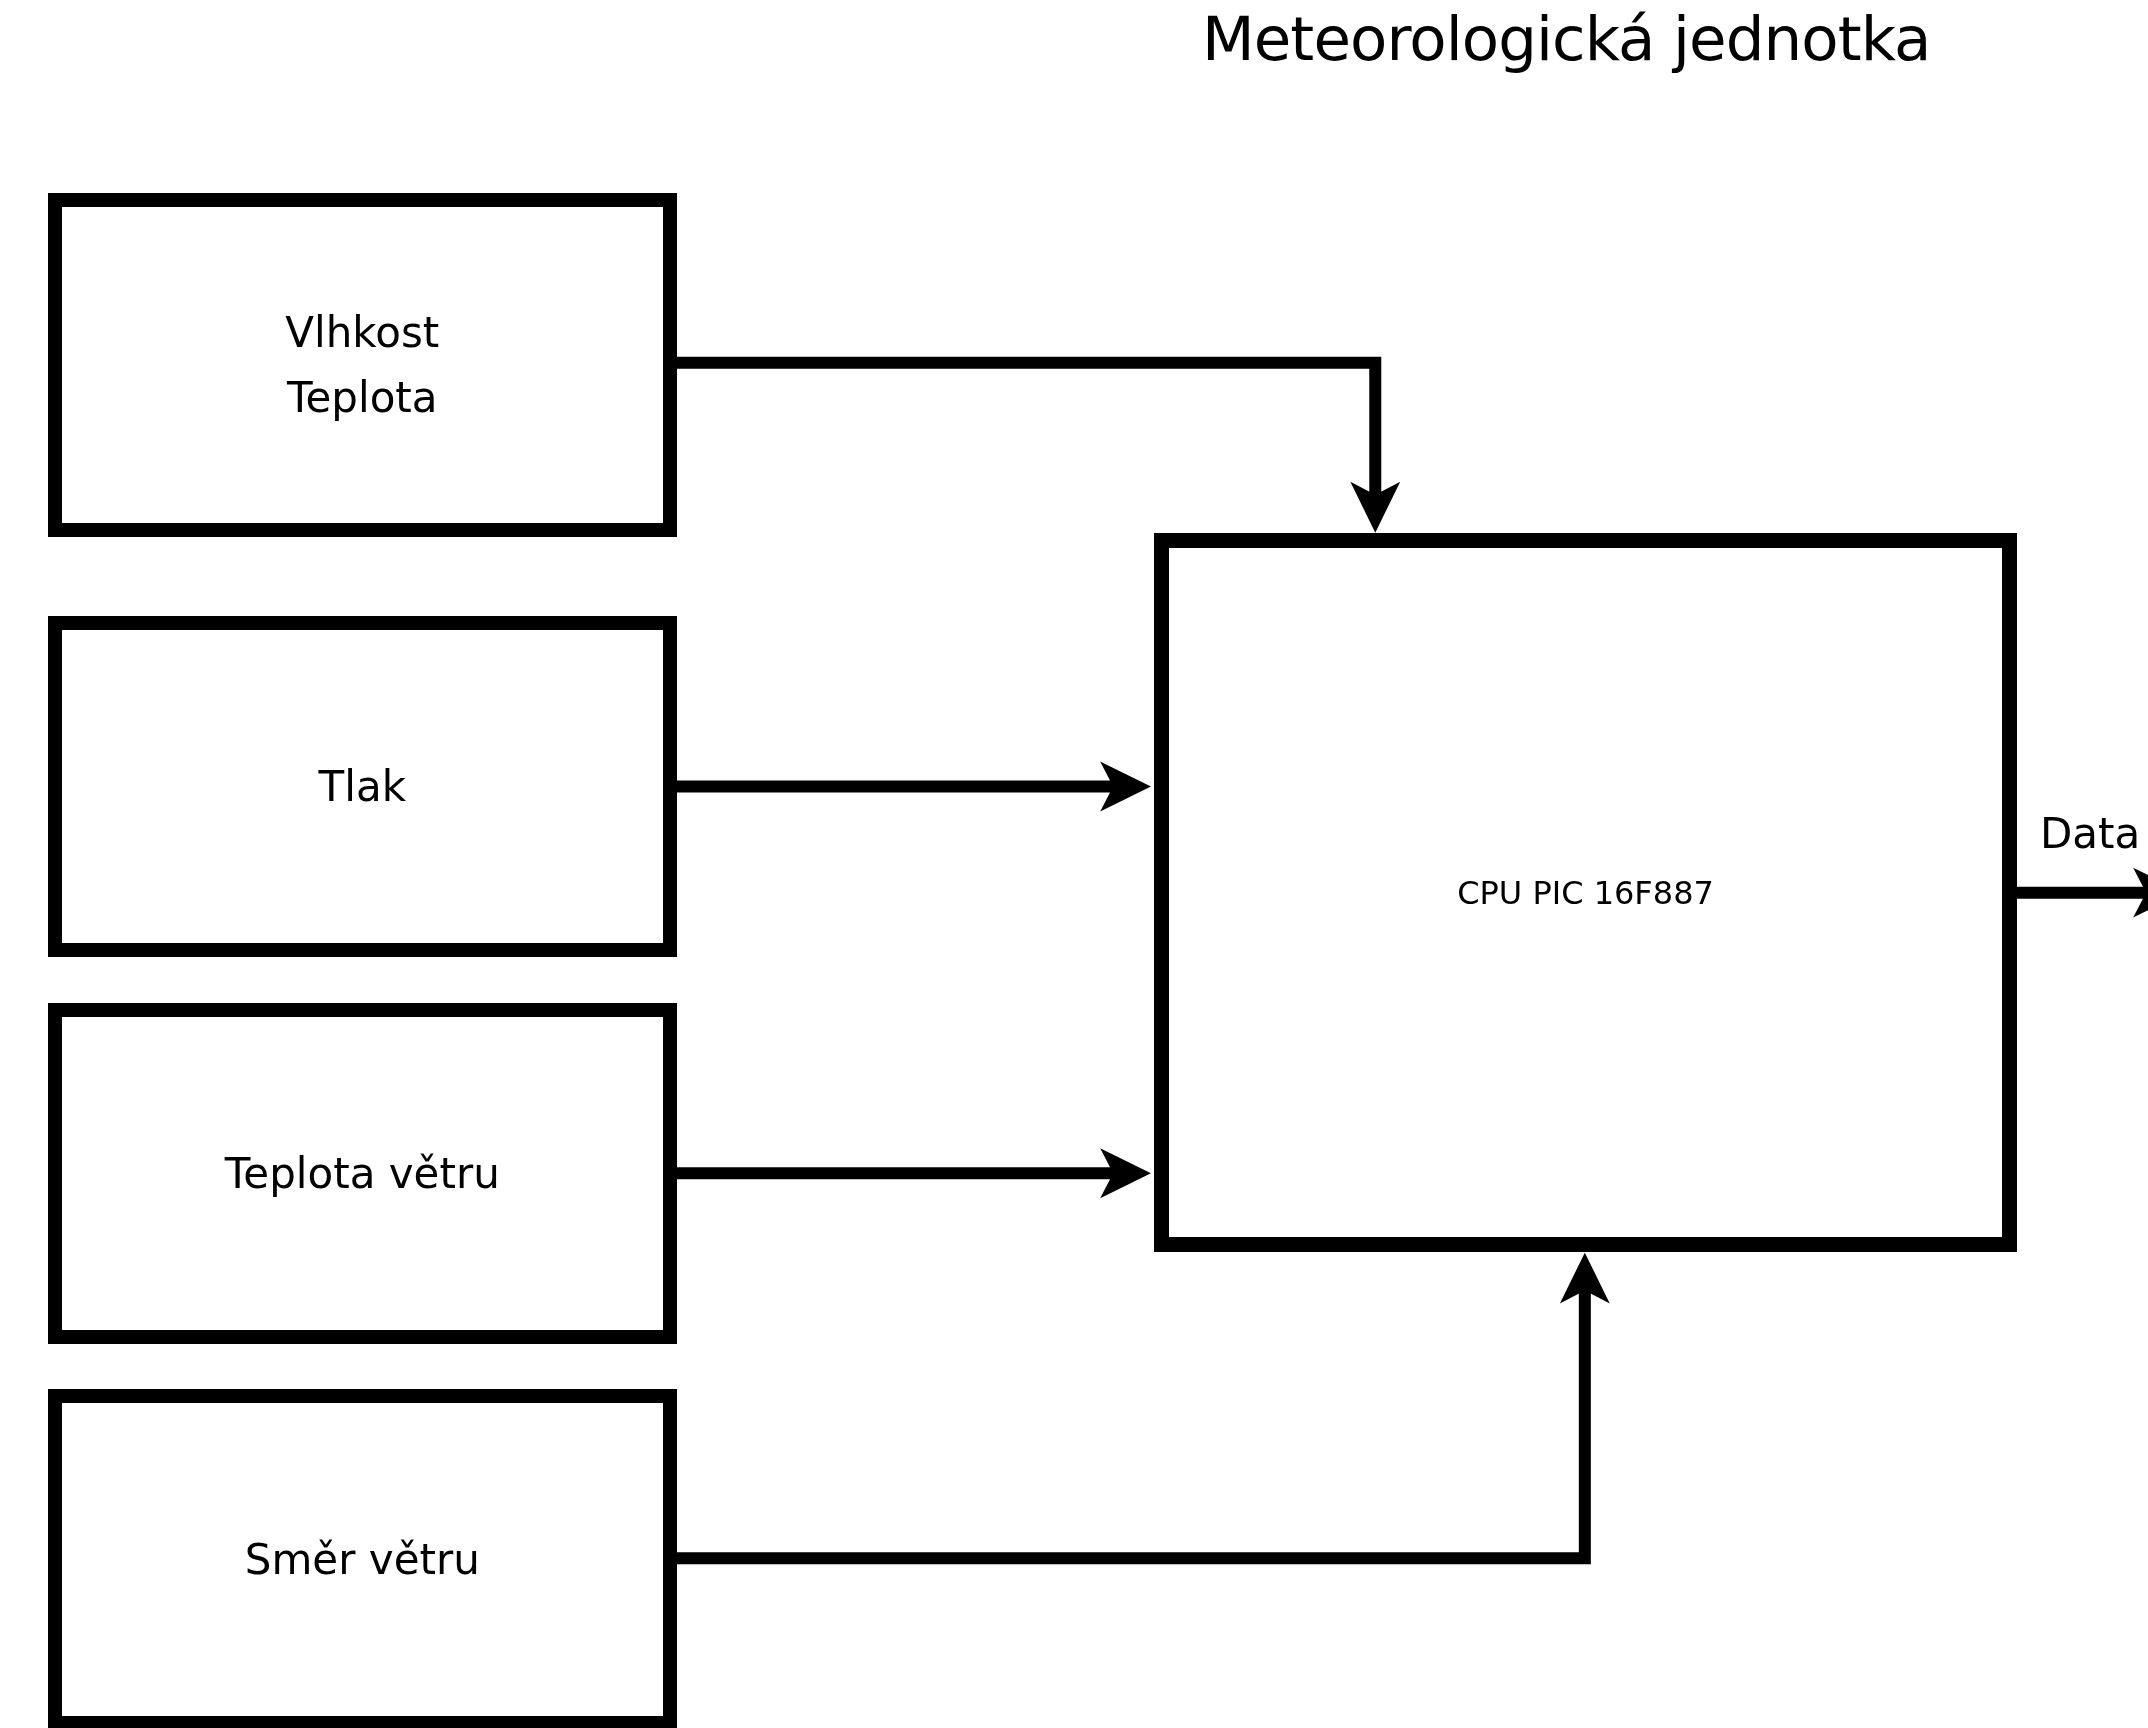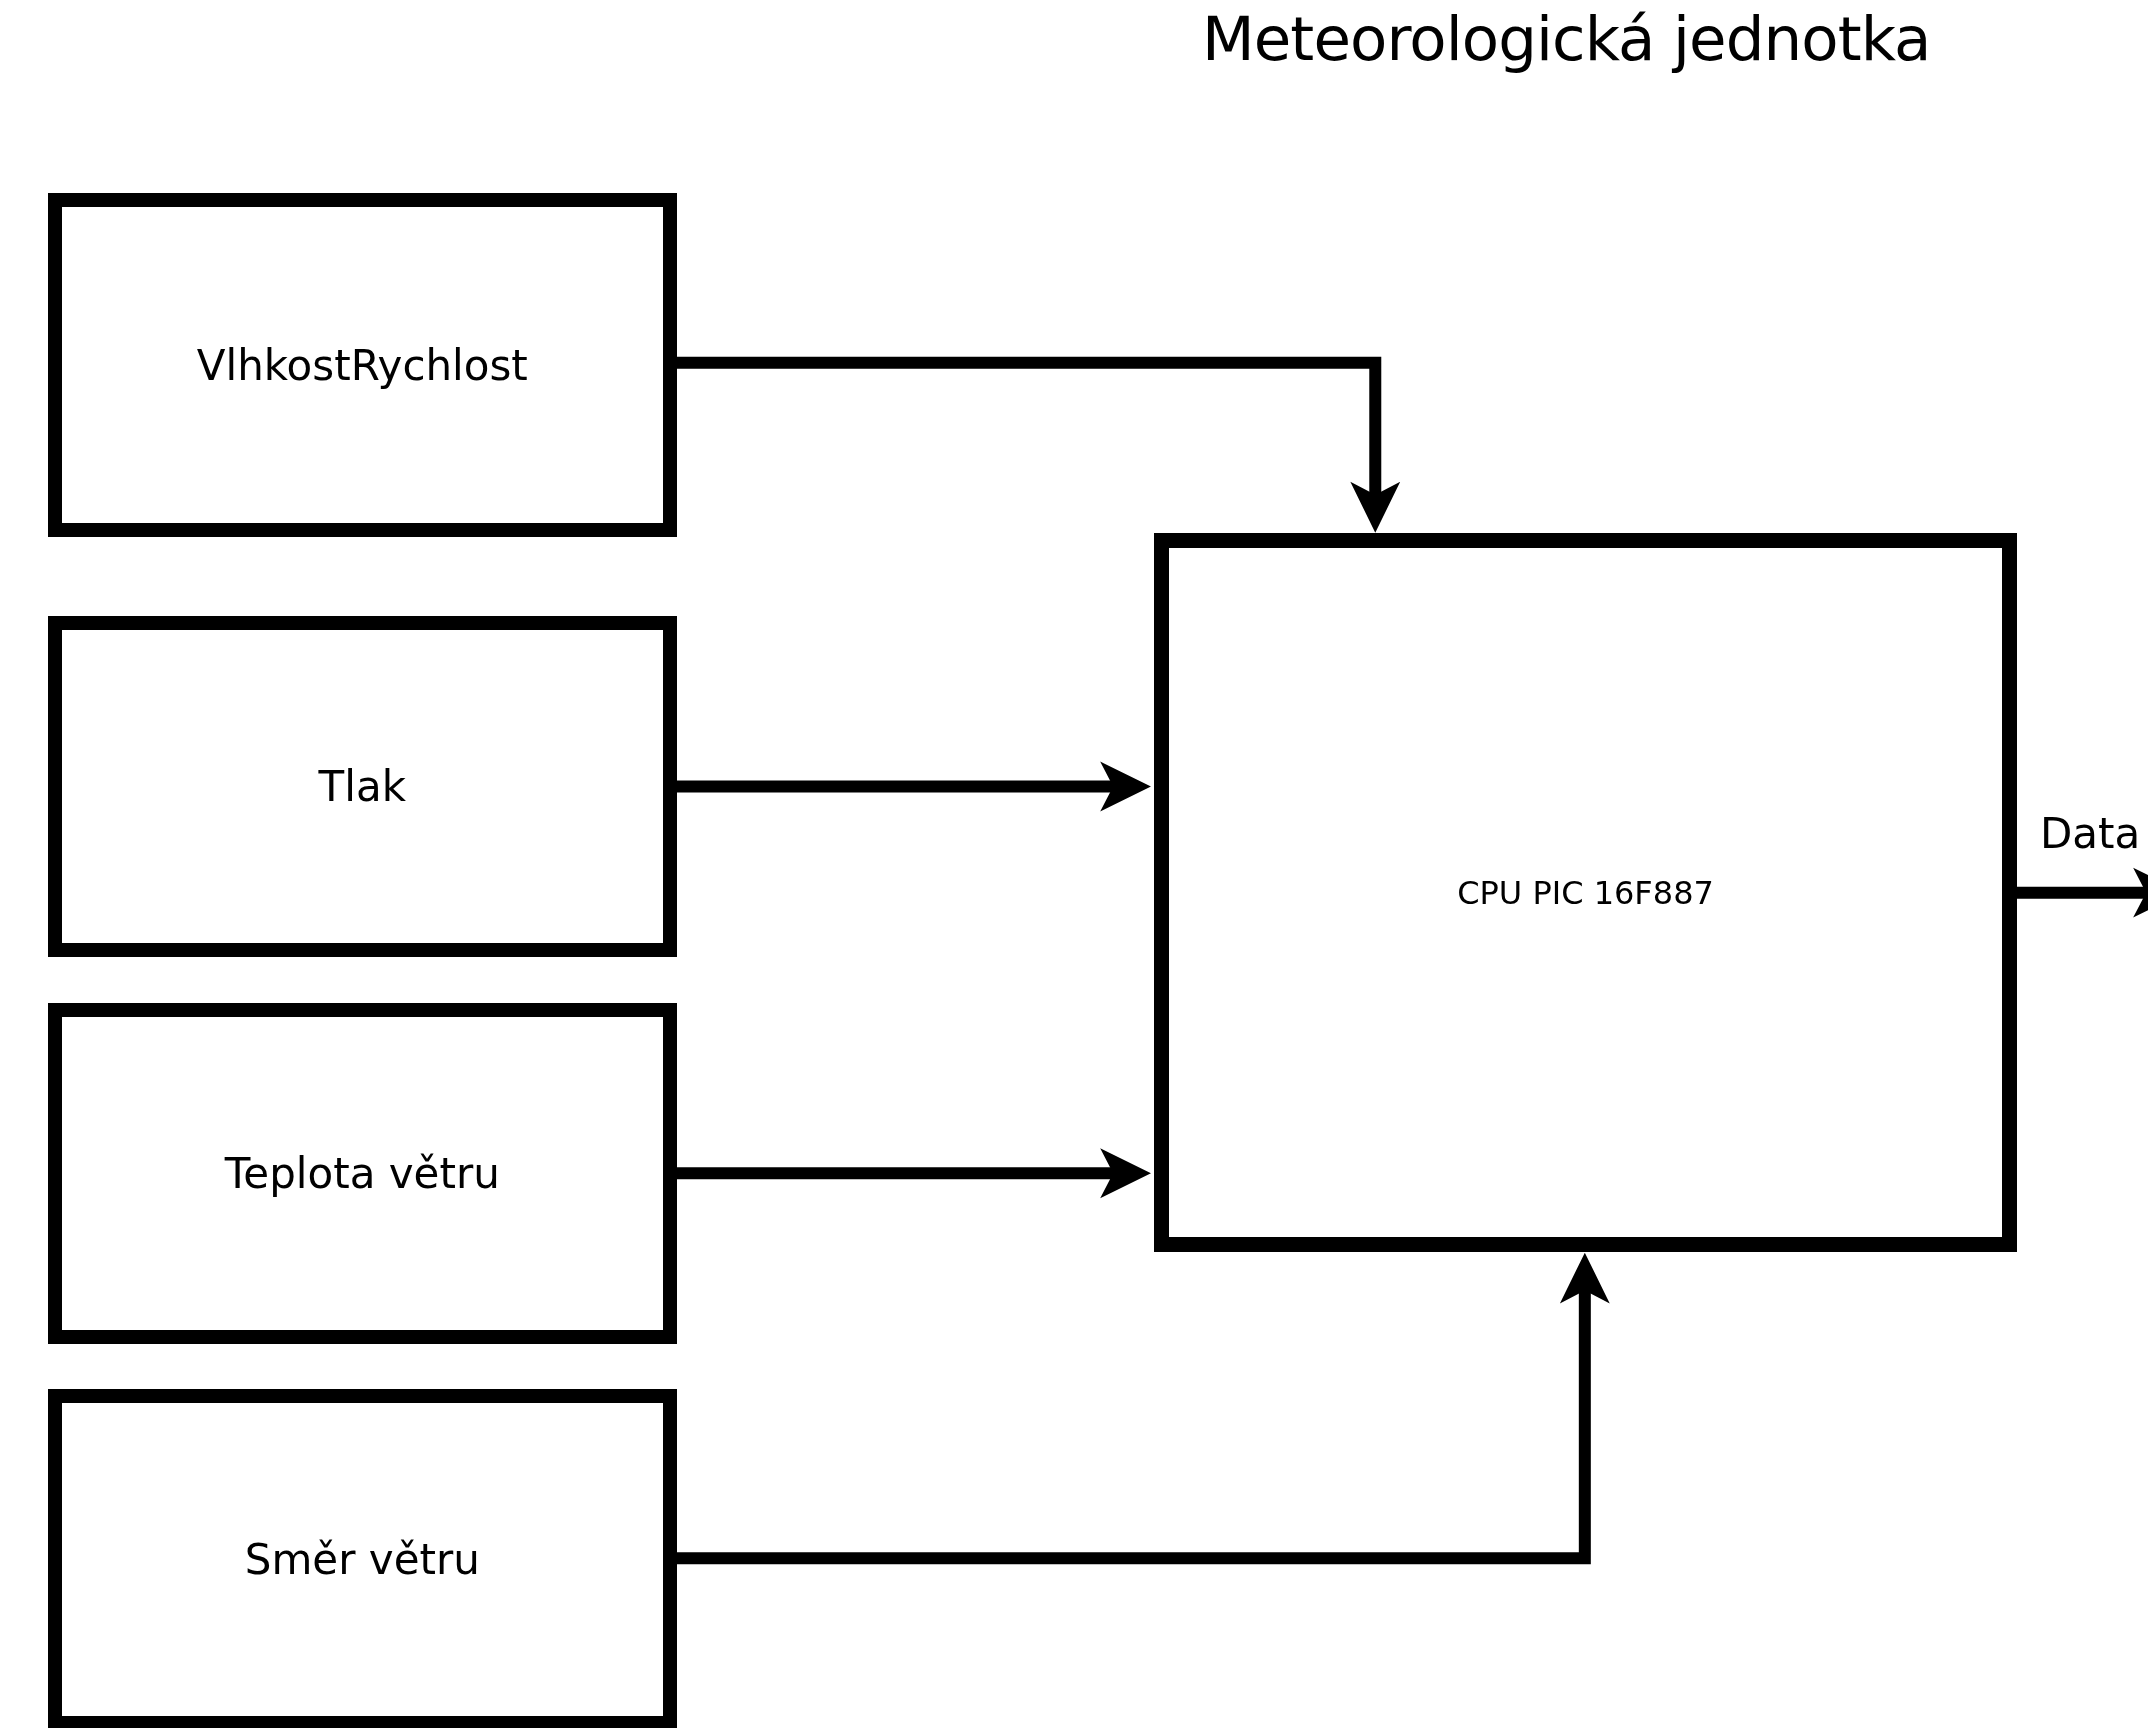--- a/index.html
+++ b/index.html
@@ -52,21 +52,21 @@
   .cpu {
     left: 1108px;
     top: 533px;
     width: 863px;
     height: 719px;
     border-width: 15.7px;
     font-size: 32px;
   }
   .two-line {
     display: flex;
-    flex-direction: row;
+    flex-direction: column;
     line-height: 65px;
   }
   .data-label {
     position: absolute;
     left: 1994px;
     top: 810px;
     width: 148px;
     height: 48px;
     line-height: 48px;
     font-size: 42px;
@@ -92,21 +92,21 @@
 </head>
 <body>
 
 <div class="canvas">
 
   <div class="title">Meteorologická jednotka</div>
 
   <div class="box sensor b1">
     <div class="two-line">
       <span>Vlhkost</span>
-      <span>Rychlost</span>
+      <span>Teplota</span>
     </div>
   </div>
 
   <div class="box sensor b2">
     <span>Tlak</span>
   </div>
 
   <div class="box sensor b3">
     <span>Teplota větru</span>
   </div>

